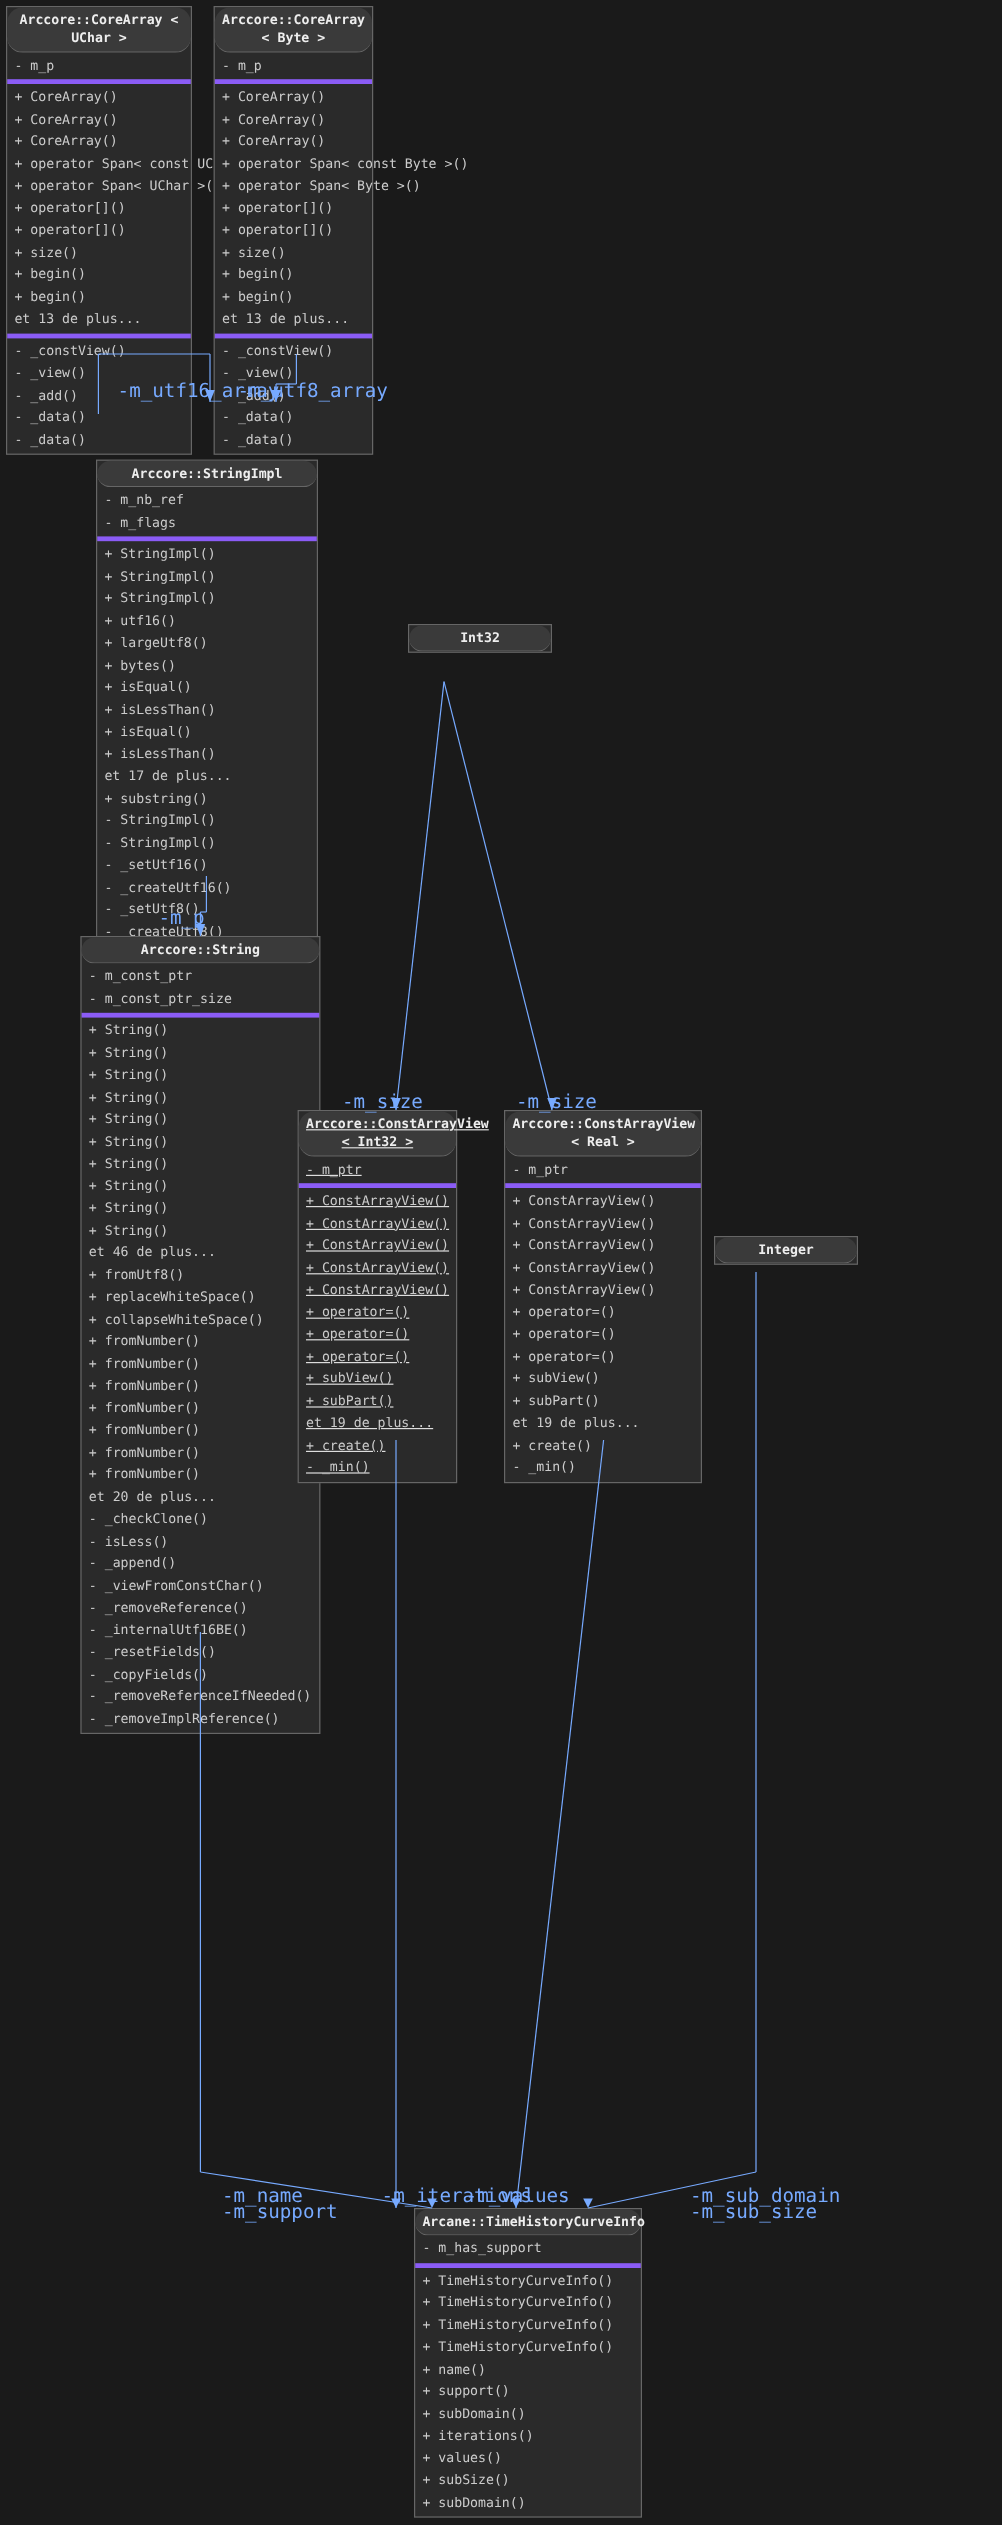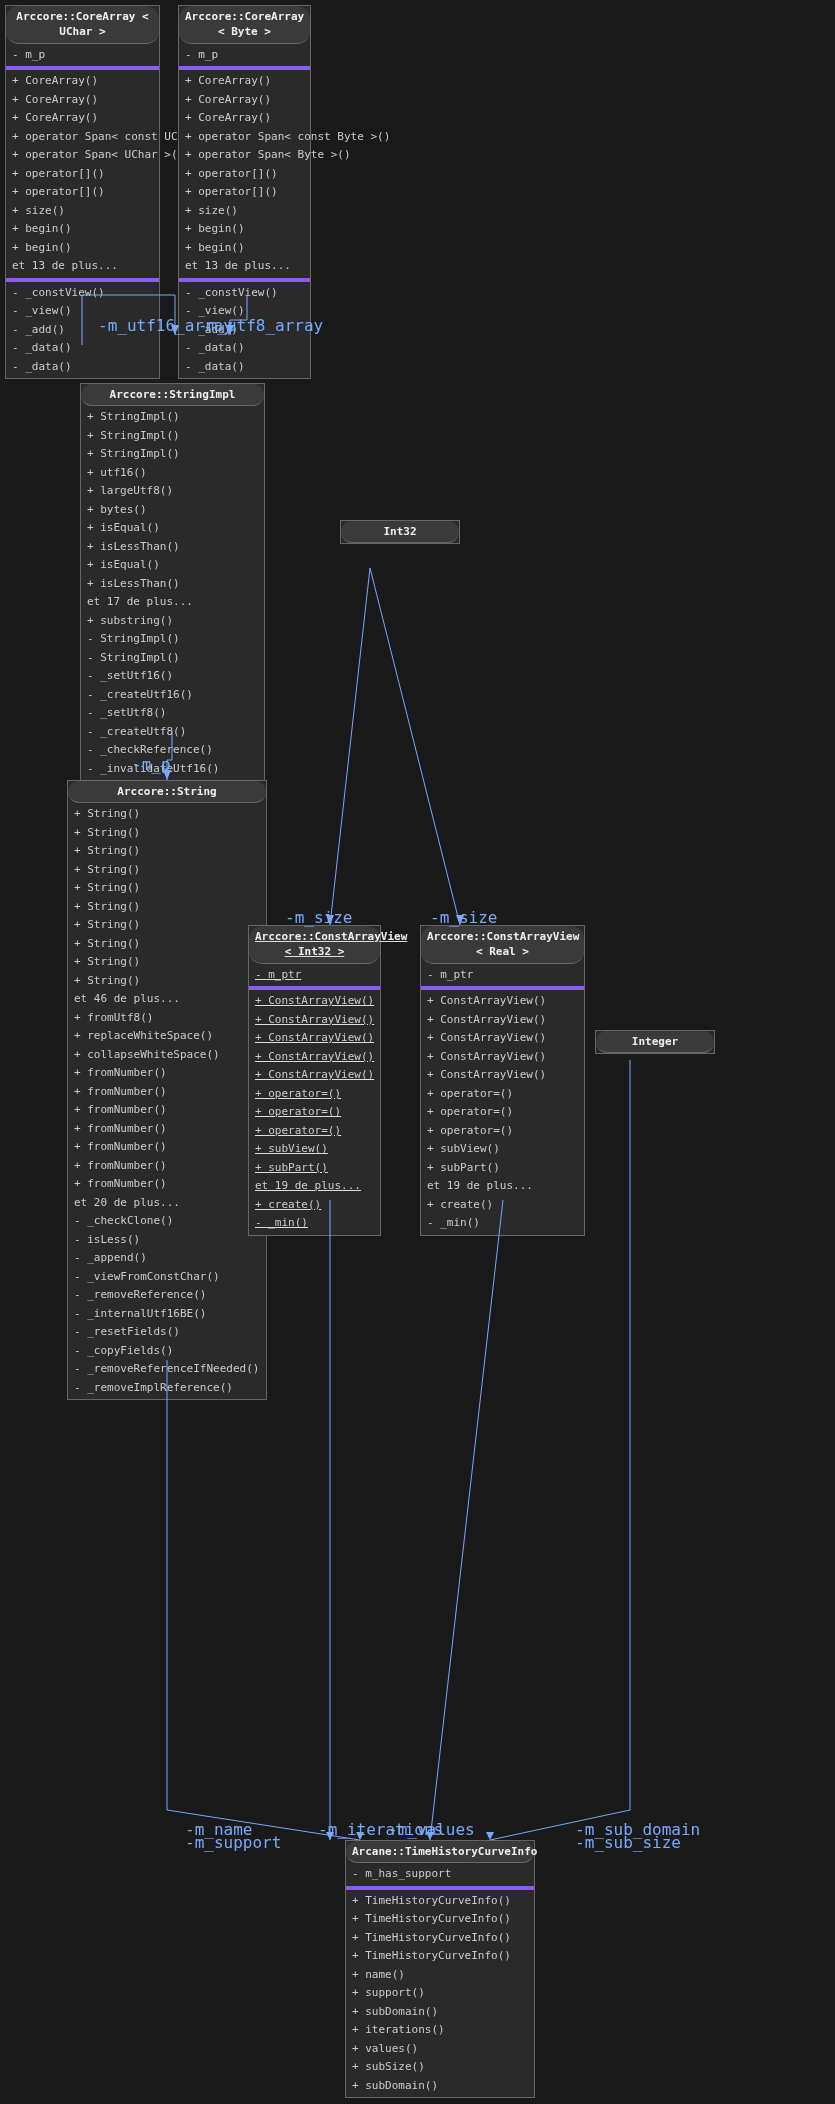--- a/index.html
+++ b/index.html
@@ -116,20 +116,24 @@
       <div class="uml-section">
         <div class="uml-row">- _constView()</div>
         <div class="uml-row">- _view()</div>
         <div class="uml-row">- _add()</div>
         <div class="uml-row">- _data()</div>
         <div class="uml-row">- _data()</div>
       </div>
     </div>
     <div class="uml-box" style="left: 80px; top: 335px; width: 185px; margin-top: 48px;">
       <div class="uml-header">Arccore::StringImpl</div>
+      <div class="uml-section">
+        <div class="uml-row">- m_nb_ref</div>
+        <div class="uml-row">- m_flags</div>
+      </div>
       <div class="uml-section">
         <div class="uml-row">+ StringImpl()</div>
         <div class="uml-row">+ StringImpl()</div>
         <div class="uml-row">+ StringImpl()</div>
         <div class="uml-row">+ utf16()</div>
         <div class="uml-row">+ largeUtf8()</div>
         <div class="uml-row">+ bytes()</div>
         <div class="uml-row">+ isEqual()</div>
         <div class="uml-row">+ isLessThan()</div>
         <div class="uml-row">+ isEqual()</div>
@@ -148,20 +152,24 @@
         <div class="uml-row">- _setArray()</div>
         <div class="uml-row">    et 6 de plus...</div>
       </div>
     </div>
     <div class="uml-box" style="left: 340px; top: 520px; width: 60px;">
       <div class="uml-header">Int32</div>
     </div>
     <div class="uml-box" style="left: 67px; top: 780px; width: 200px;">
       <div class="uml-header">Arccore::String</div>
       <div class="uml-section">
+        <div class="uml-row">- m_const_ptr</div>
+        <div class="uml-row">- m_const_ptr_size</div>
+      </div>
+      <div class="uml-section">
         <div class="uml-row">+ String()</div>
         <div class="uml-row">+ String()</div>
         <div class="uml-row">+ String()</div>
         <div class="uml-row">+ String()</div>
         <div class="uml-row">+ String()</div>
         <div class="uml-row">+ String()</div>
         <div class="uml-row">+ String()</div>
         <div class="uml-row">+ String()</div>
         <div class="uml-row">+ String()</div>
         <div class="uml-row">+ String()</div>

